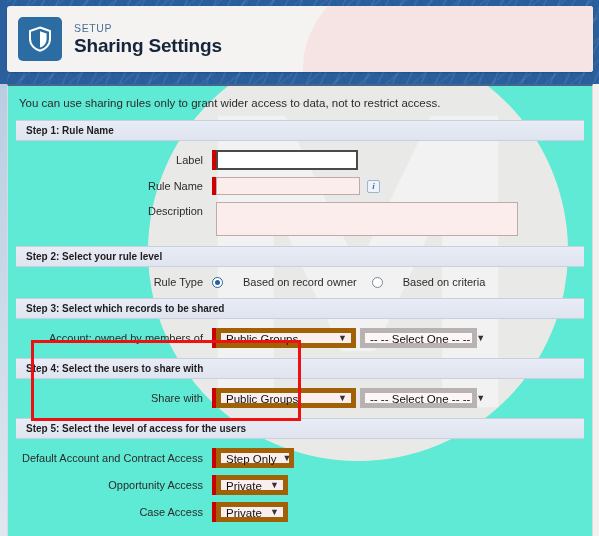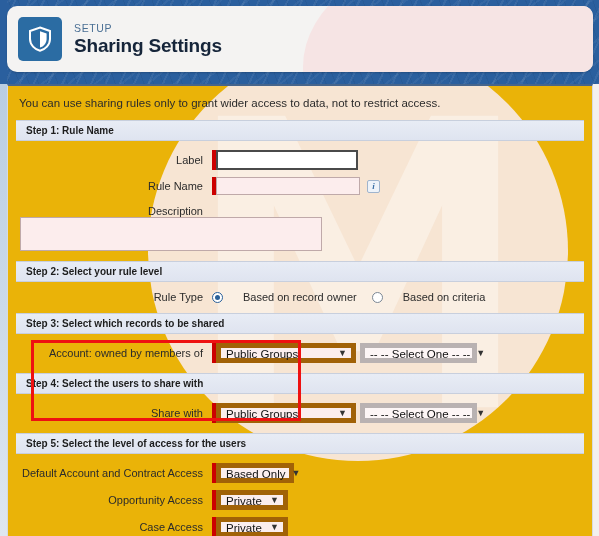--- a/index.html
+++ b/index.html
@@ -54,21 +54,21 @@
     background: linear-gradient(180deg,#2a5f9e 0%, #2a5f9e 84px, #b9cde2 84px, #dfe7f0 100%);
     z-index: 1;
   }
 
   
   #header-card {
     position: absolute;
     left: 7px; top: 6px;
     width: 586px; height: 66px;
     background: #f4f3f2;
-    border-radius: 10px;
+    border-radius: 3px;
     display: flex;
     align-items: center;
     padding-left: 11px;
     z-index: 3;
     box-shadow: 0 1px 2px rgba(0,0,0,.18);
     overflow: hidden;
   }
   #header-card .hc-bg {
     position: absolute; right: -40px; bottom: -110px;
     width: 330px; height: 230px;
@@ -91,21 +91,21 @@
   }
   #page-title {
     font-size: 19px; color: #16253a; font-weight: bold; letter-spacing: -.2px;
   }
 
   
   #content {
     position: absolute;
     left: 7px; top: 84px;
     width: 586px; height: 452px;
-    background: #eab308;
+    background: #5eead4;
     border-left: 1px solid #d6dbe0;
     border-right: 1px solid #d6dbe0;
     border-top: 2px solid #46658c;
     z-index: 2;
     overflow: hidden;
   }
   #content .wm {
     position: absolute; left: 140px; top: -45px;
     width: 420px; height: 420px; border-radius: 50%;
     background: #f8eaea; opacity: .9; z-index: 0; pointer-events: none;
@@ -260,21 +260,21 @@
 
       <div class="row">
         <div class="lbl">Rule Name</div>
         <div class="fld">
           <div class="req"></div>
           <input class="txt" style="width: 144px;" value="">
           <div class="info-ico">i</div>
         </div>
       </div>
 
-      <div class="row" style="align-items:flex-start;flex-direction:column;">
+      <div class="row" style="align-items:flex-start;">
         <div class="lbl" style="padding-top:3px">Description</div>
         <div class="fld">
           <div class="req" style="height:0;width:4px"></div>
           <textarea class="ta" value="" style=""></textarea>
         </div>
       </div>
 
     </div>
 
     <div class="step-head">Step 2: Select your rule level</div>
@@ -331,21 +331,21 @@
     </div>
 
     <div class="step-head">Step 5: Select the level of access for the users</div>
     <div class="step-body">
 
       <div class="row">
         <div class="lbl">Default Account and Contract Access</div>
         <div class="fld">
           <div class="req req-tall"></div>
           <div class="sel sel-w3">
-            <span class="cap">Based Only</span>
+            <span class="cap">Step Only</span>
             <span class="chev">▼</span>
           </div>
         </div>
       </div>
 
       <div class="row">
         <div class="lbl">Opportunity Access</div>
         <div class="fld">
           <div class="req req-tall"></div>
           <div class="sel sel-w4">

